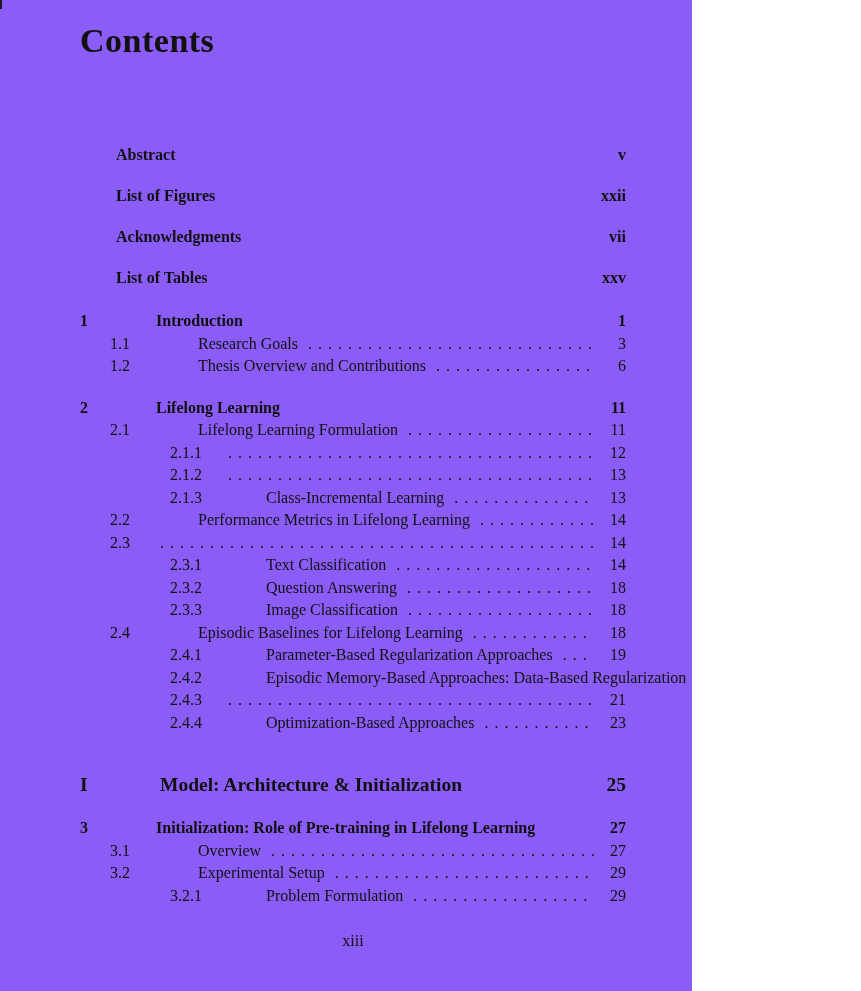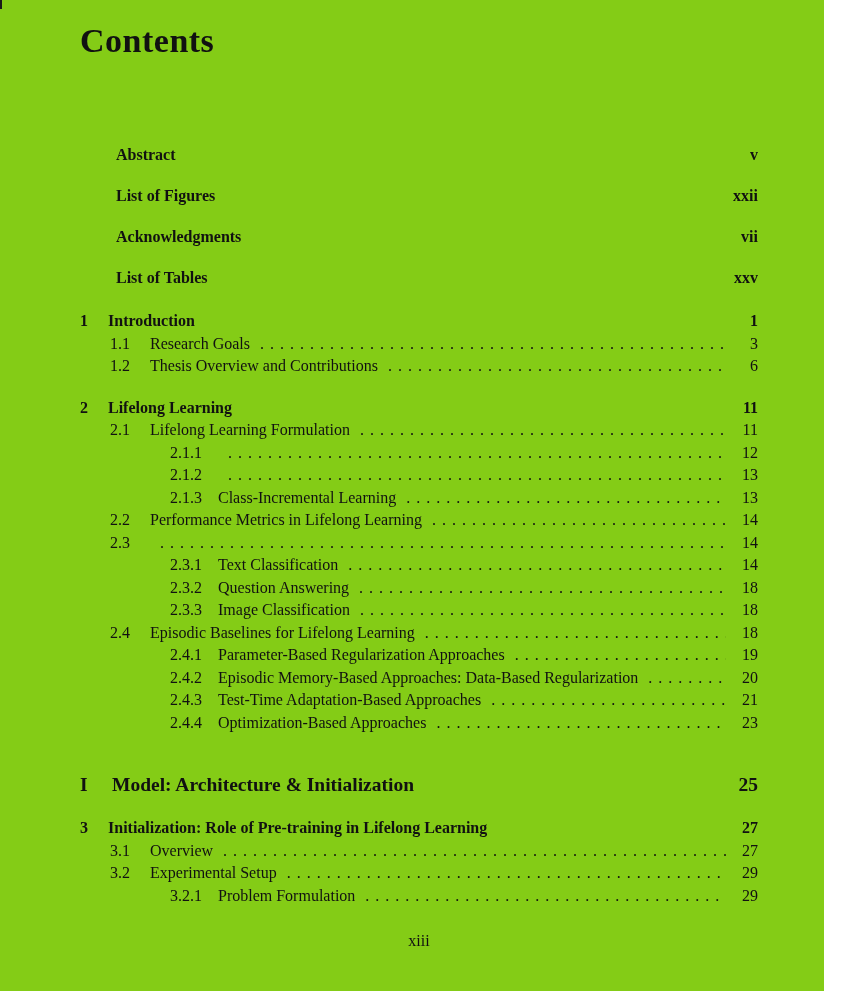--- a/index.html
+++ b/index.html
@@ -1,20 +1,20 @@
 <!DOCTYPE html>
 <html><head>
 <meta charset="utf-8">
 <style>
   html, body { margin: 0; padding: 0; background: #ffffff; }
   .page {
     position: relative;
-    width: 824px;
+    width: 692px;
     height: 991px;
-    background: #84cc16;
+    background: #8b5cf6;
     font-family: "Liberation Serif", "DejaVu Serif", serif;
     color: #111111;
     overflow: hidden;
     box-sizing: border-box;
     padding: 22px 66px 11px 80px;
   }
   .scan-mark {
     position: absolute;
     left: 0; top: 0;
     width: 2px; height: 9px;
@@ -44,21 +44,21 @@
   .toc-block { margin-top: 19px; }
   .toc-block:first-child { margin-top: 0; }
   .toc-block.part { margin-top: 38px; }
   .row {
     display: flex;
     align-items: baseline;
     font-size: 16px;
     line-height: 22.5px;
   }
   .row .num { flex: 0 0 auto; }
-  .row .title { flex: 0 1 auto; white-space: nowrap; }
+  .row .title { flex: 0 1 auto; white-space: nowrap; margin-left: 48px; }
   .row .pg { flex: 0 0 auto; text-align: right; min-width: 26px; }
   .row.chapter { font-weight: bold; }
   .row.chapter .num { width: 28px; }
   .row.part-heading {
     font-weight: bold;
     font-size: 19.5px;
     line-height: 26px;
   }
   .row.part-heading .num { width: 32px; }
   .row.level2 { padding-left: 30px; }
@@ -205,21 +205,20 @@
           <span class="pg">19</span>
         </div>
         <div class="row level3">
           <span class="num">2.4.2</span>
           <span class="title">Episodic Memory-Based Approaches: Data-Based Regularization</span>
           <span class="leader">........................................................................................................................</span>
           <span class="pg">20</span>
         </div>
         <div class="row level3">
           <span class="num">2.4.3</span>
-          <span class="title">Test-Time Adaptation-Based Approaches</span>
           <span class="leader">........................................................................................................................</span>
           <span class="pg">21</span>
         </div>
         <div class="row level3">
           <span class="num">2.4.4</span>
           <span class="title">Optimization-Based Approaches</span>
           <span class="leader">........................................................................................................................</span>
           <span class="pg">23</span>
         </div>
       </div>

